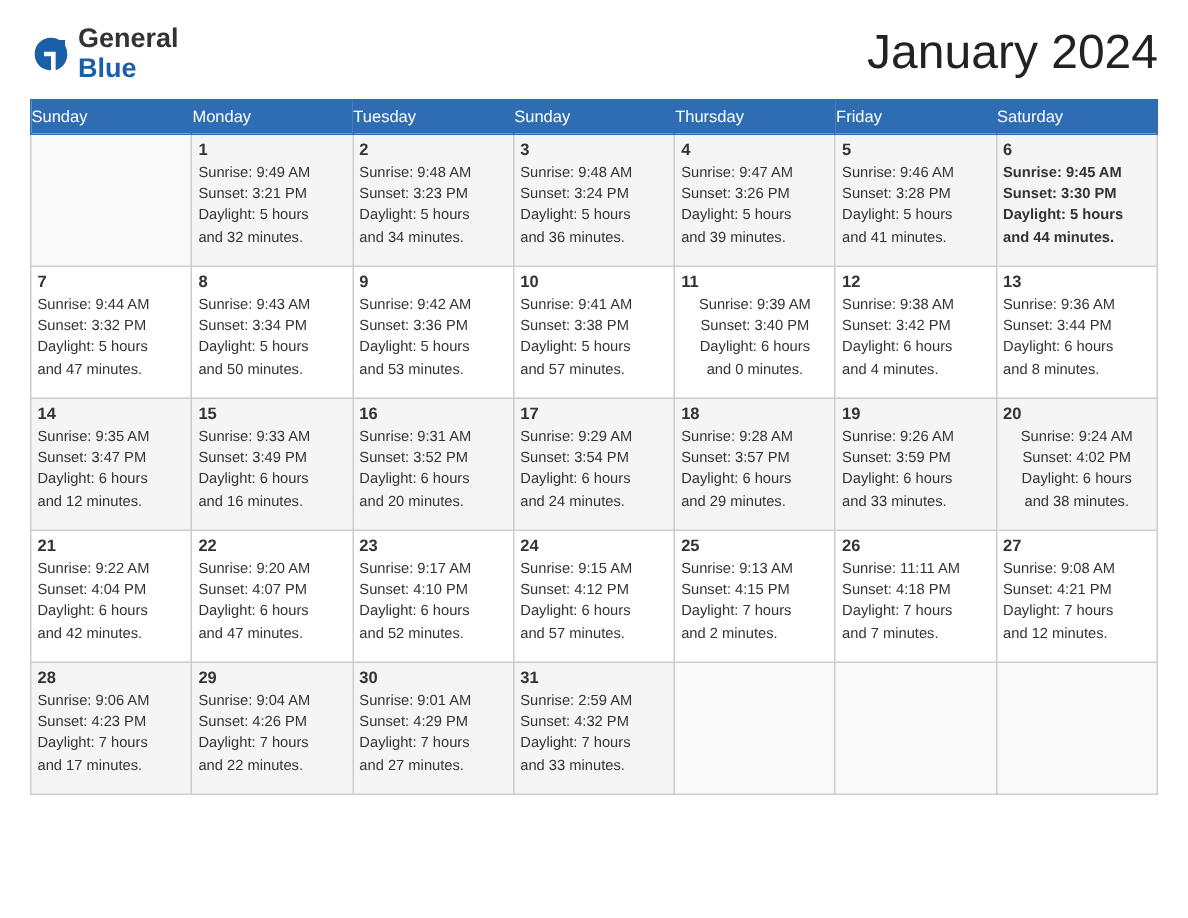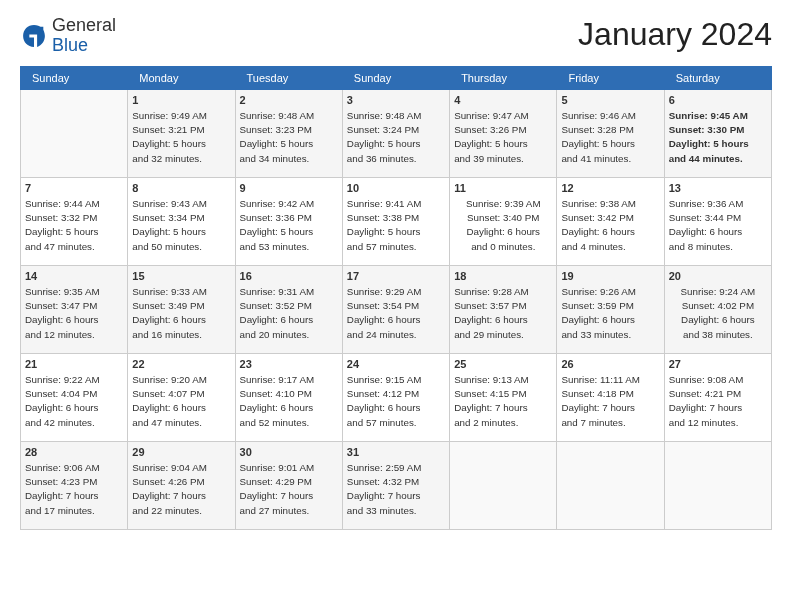--- a/index.html
+++ b/index.html
@@ -22,21 +22,21 @@
       align-items: flex-start;
       margin-bottom: 10px;
     }
     .logo {
       display: flex;
       align-items: center;
       gap: 4px;
     }
     .logo-text {
       font-size: 18px;
-      font-weight: normal;
+      font-weight: bold;
       line-height: 1.1;
     }
     .logo-general { color: #333; }
     .logo-blue { color: #1a5fa8; }
     .logo-icon {
       width: 28px;
       height: 28px;
     }
     .title-block {
       text-align: center;
@@ -52,21 +52,21 @@
       margin-top: 2px;
     }
     .calendar-table {
       width: 100%;
       border-collapse: collapse;
       font-size: 10.5px;
     }
     .calendar-table th {
       background-color: #2e6db4;
       color: white;
-      padding: 5px 11px;
+      padding: 5px 0;
       text-align: left;
       font-weight: normal;
       font-size: 11px;
       border: 1px solid #2e6db4;
     }
     .calendar-table td {
       vertical-align: top;
       border: 1px solid #ccc;
       padding: 3px 4px;
       width: calc(100% / 7);

